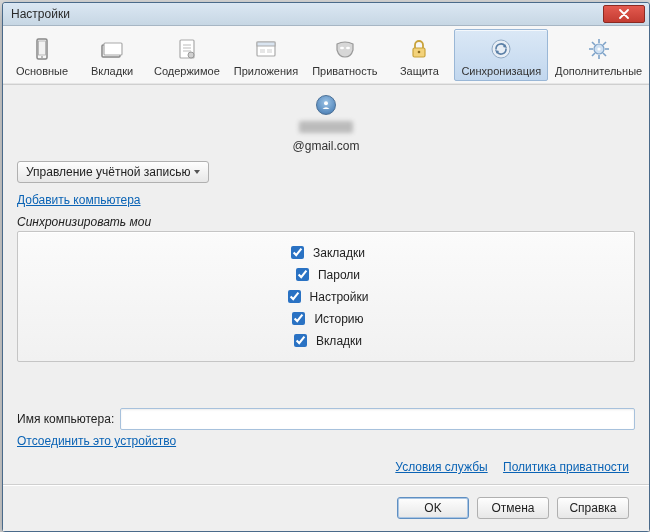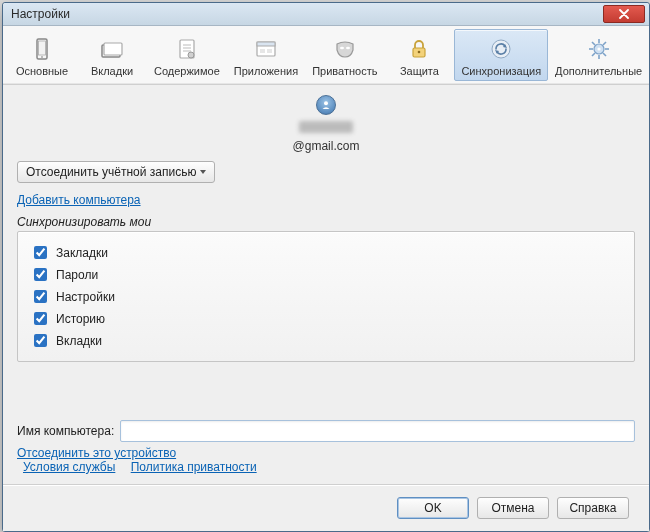--- a/index.html
+++ b/index.html
@@ -147,20 +147,21 @@
   .sync-box {
     border: 1px solid #c5c5c5;
     background: linear-gradient(to bottom, #fbfbfb, #f1f1f1);
     border-radius: 2px;
     padding: 8px 12px;
     box-shadow: inset 0 1px 0 #fff;
   }
   .chk-row {
     display: flex; align-items: center; gap: 6px;
     margin: 3px 0;
+    justify-content: center;
   }
   .chk-row input[type=checkbox] {
     width: 13px; height: 13px;
     accent-color: #2a72c3;
   }
 
   .spacer { flex: 1; }
 
   .compname-row {
     display: flex; align-items: center; gap: 6px;
@@ -172,22 +173,22 @@
     height: 20px;
     border: 1px solid #a7c1dc;
     border-radius: 2px;
     padding: 0 4px;
     background: #fff;
     box-shadow: inset 0 1px 2px rgba(0,0,0,0.08);
     font-size: 12px;
   }
 
   .policy-links {
-    text-align: left;
-    margin-top: 0;
+    text-align: right;
+    margin-top: 12px;
     margin-bottom: 2px;
   }
   .policy-links a { margin: 0 6px; }
 
   .footer {
     height: 46px;
     border-top: 1px solid #cfcfcf;
     background: #efefef;
     display: flex;
     align-items: center;
@@ -333,21 +334,21 @@
         <svg viewBox="0 0 10 10">
             <circle cx="5" cy="3.2" r="2" fill="#fff"></circle>
             <path d="M1.5 9 Q5 5.5 8.5 9 Z" fill="#fff"></path>
           </svg>
       </div>
       <span class="email-blur"></span>
       <span class="email-suffix">@gmail.com</span>
     </div>
 
     <div class="acct-btn">
-      <span>Отсоединить учётной записью</span>
+      <span>Управление учётной записью</span>
       <span class="caret"></span>
     </div>
 
     <a class="link">Добавить компьютера</a>
 
     <div class="sync-label">Синхронизировать мои</div>
 
     <div class="sync-box">
       <div class="chk-row">
         <input type="checkbox" checked="" style="">

